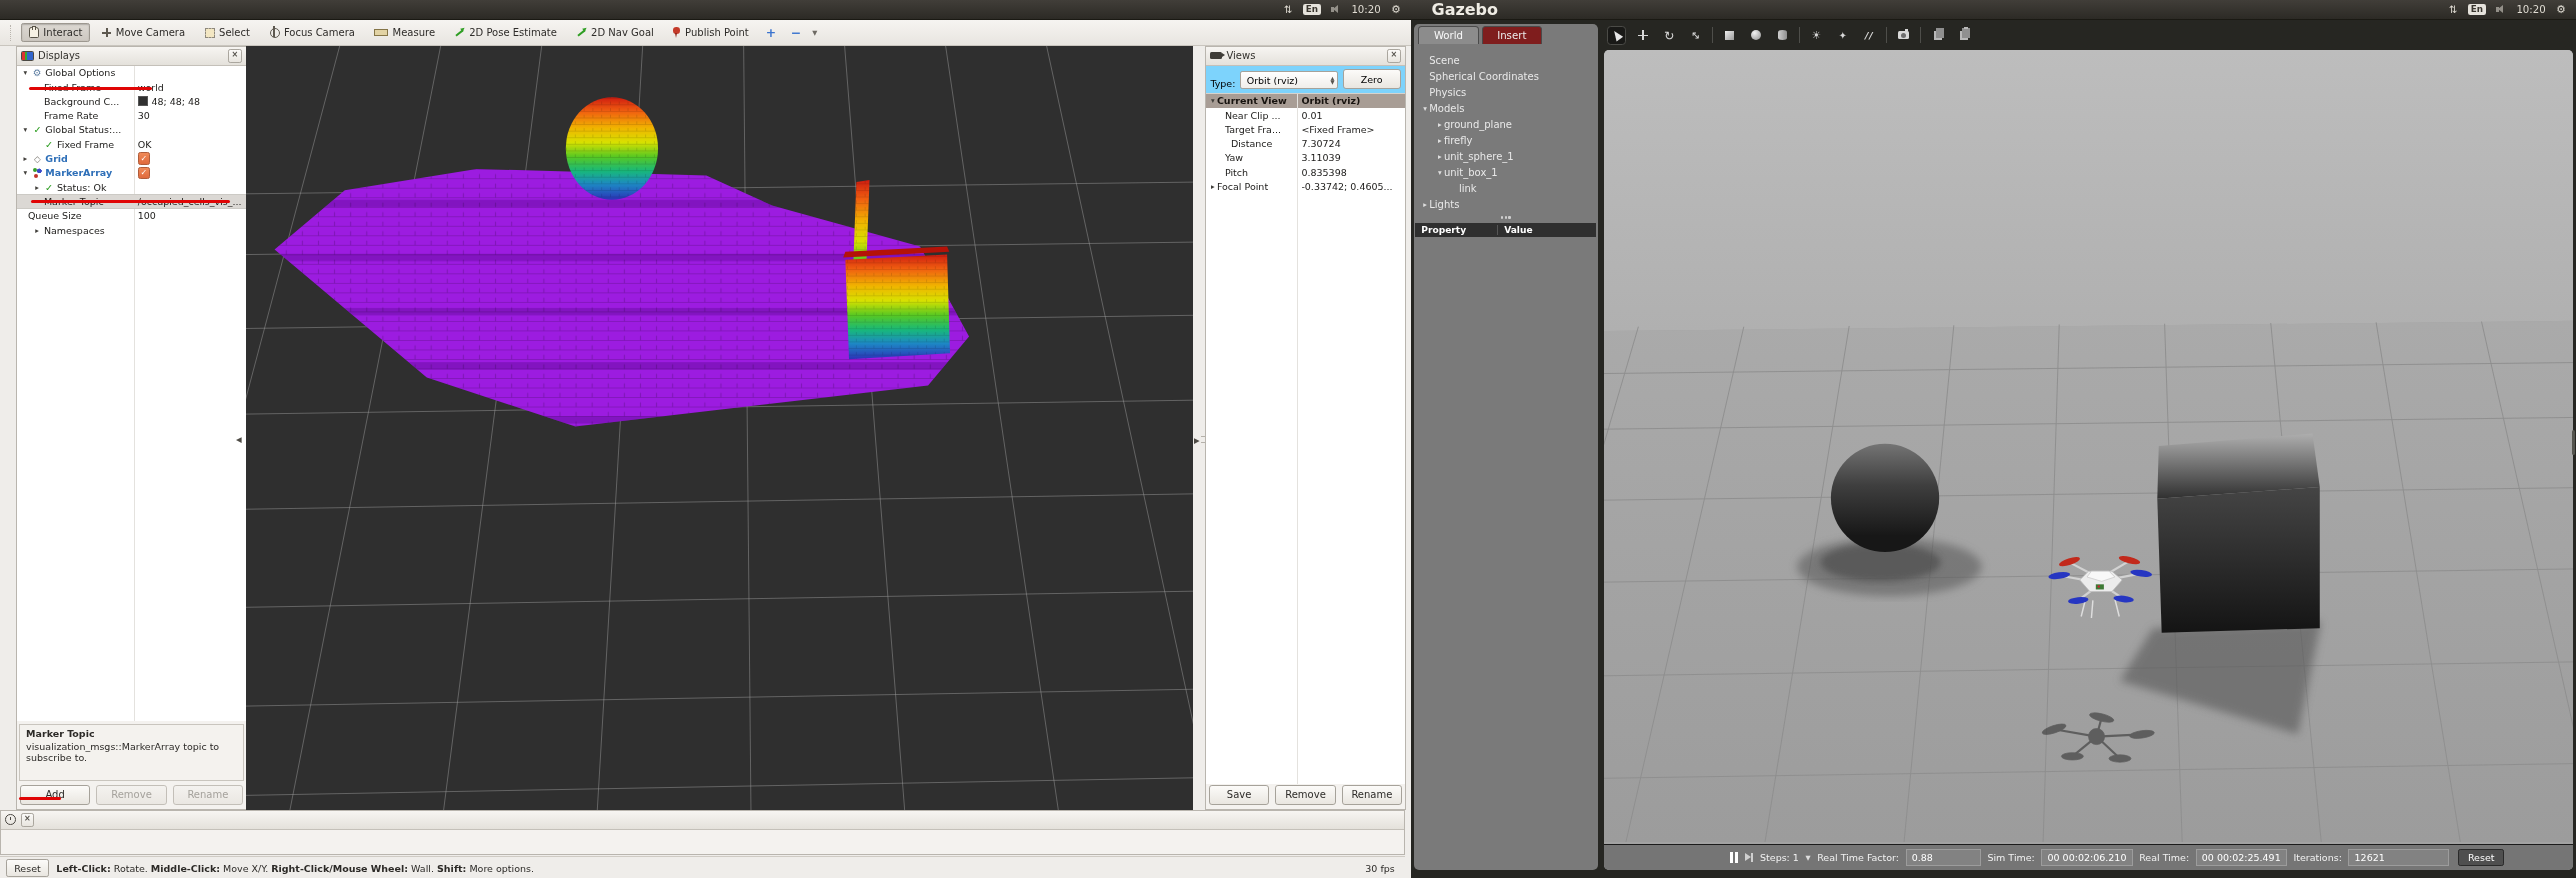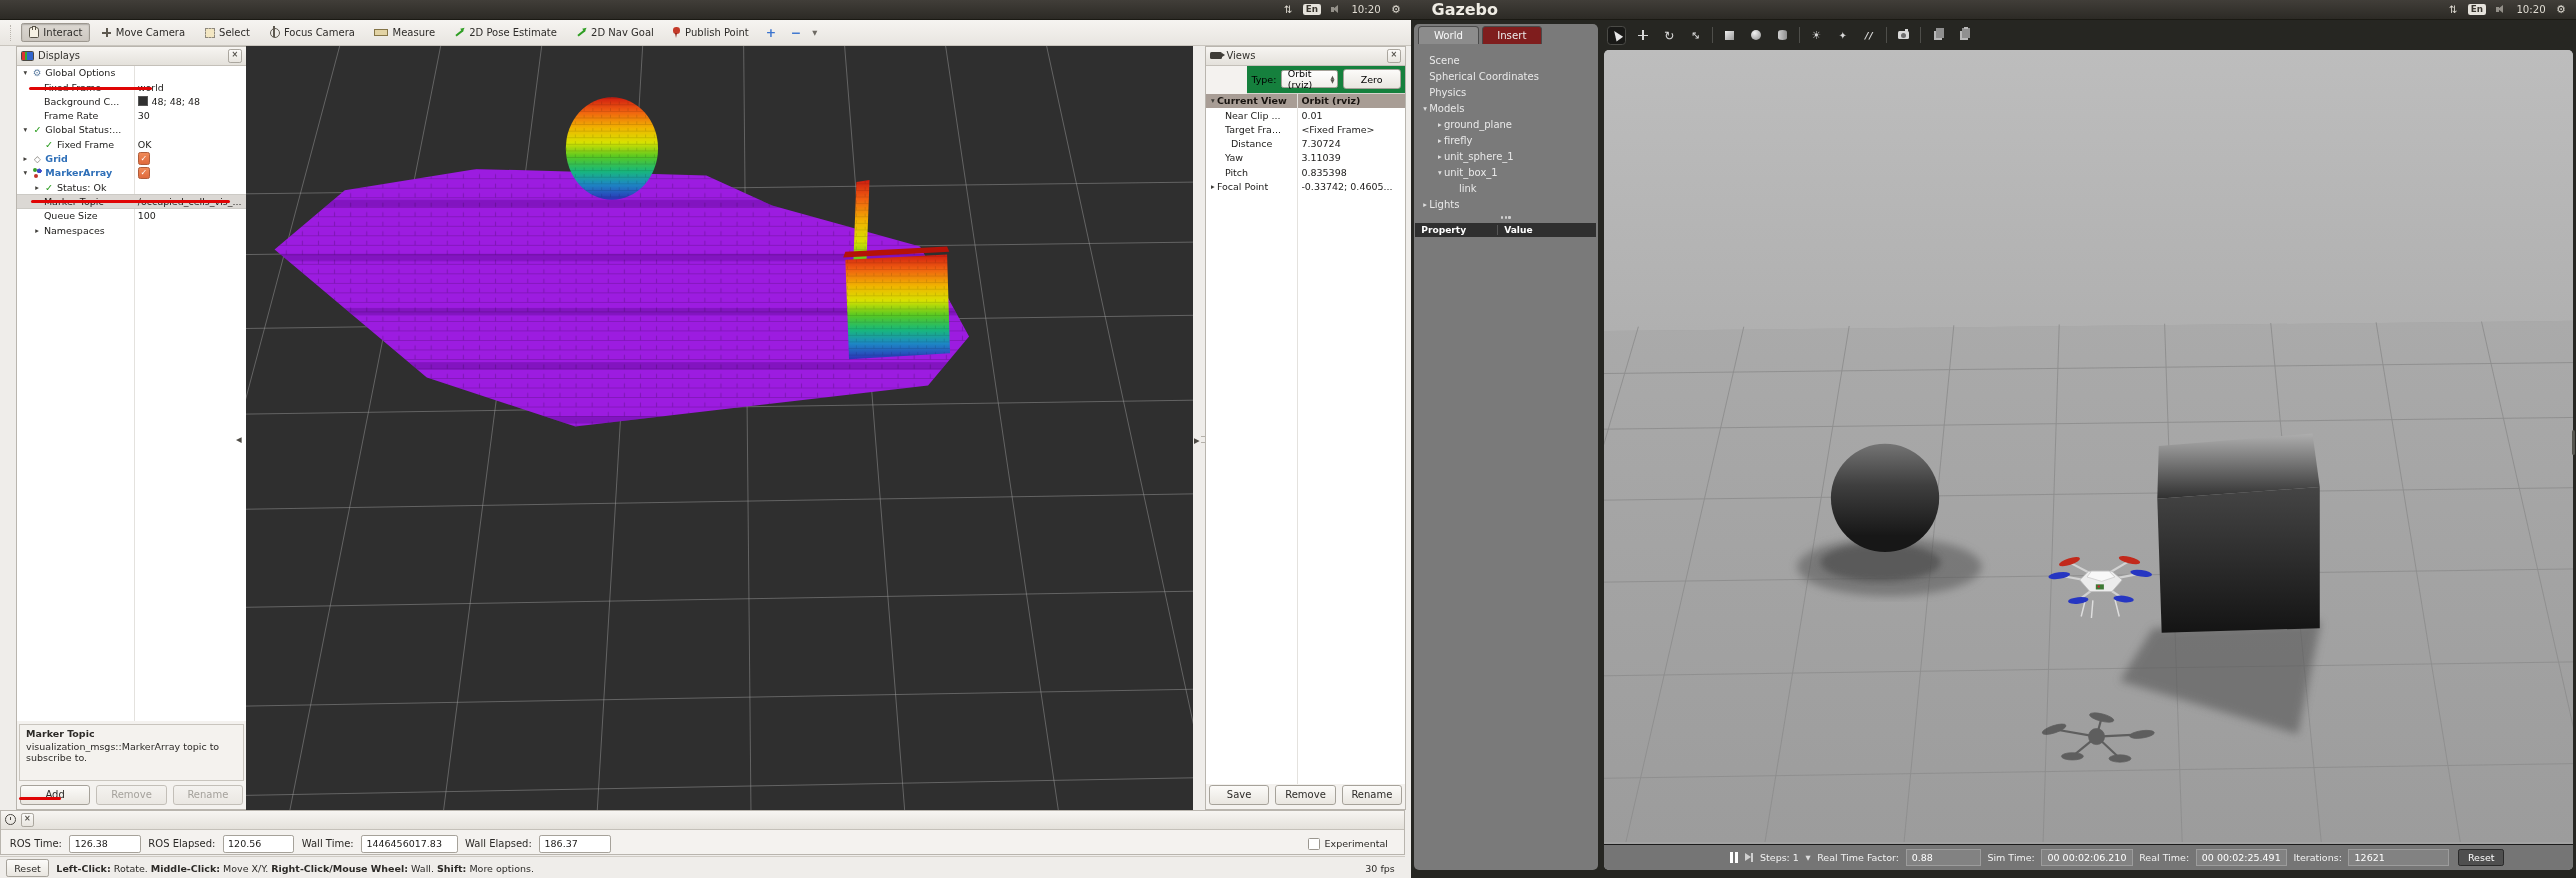--- a/index.html
+++ b/index.html
@@ -73,21 +73,21 @@
   .cbx{width:10.2px;height:10.2px;border-radius:2.2px;border:0.7px solid #b05c39;background:linear-gradient(#ef8a58,#e06a3c);color:#fff;font-size:8px;font-weight:bold;display:inline-flex;align-items:center;justify-content:center;flex:0 0 auto;}
 
   
   .helpbox{flex:0 0 auto;height:57px;margin:2.9px 2.2px;border:0.7px solid #c9c5be;background:#f4f2ee;padding:3.7px 5.9px;box-sizing:border-box;color:#2c2a27;}
   .helpbox b{display:block;margin-bottom:1.5px;}
   .btnrow{flex:0 0 auto;display:flex;gap:5.9px;padding:1.5px 2.9px 4.4px 2.9px;}
   .btn{flex:1;height:17.6px;border:0.7px solid #a6a29a;border-radius:2.9px;background:linear-gradient(#fcfbf9,#e9e6e0);color:#2e2c29;font-size:10px;display:flex;align-items:center;justify-content:center;}
   .btn.disabled{color:#a5a29c;border-color:#c3bfb8;background:linear-gradient(#f4f2ef,#eae7e2);}
 
   
-  .typerow{flex:0 0 auto;display:flex;align-items:center;gap:4.4px;padding:3.7px 4.4px;background:#15803d;border-bottom:0.7px solid #d6d3cd;margin-left:41px;}
+  .typerow{flex:0 0 auto;display:flex;align-items:flex-end;gap:4.4px;padding:3.7px 4.4px;background:#7dd3fc;border-bottom:0.7px solid #d6d3cd;}
   .select{flex:1;height:17.6px;border:0.7px solid #a6a29a;border-radius:2.2px;background:linear-gradient(#ffffff,#f0eeea);display:flex;align-items:center;padding:0 2.9px 0 5.9px;box-sizing:border-box;}
   .select .v{flex:1;}
   .spin{display:flex;flex-direction:column;font-size:5.1px;color:#57544e;line-height:4.4px;text-align:center;}
   .zbtn{width:56px;height:17.6px;border:0.7px solid #a6a29a;border-radius:2.9px;background:linear-gradient(#fcfbf9,#e9e6e0);display:flex;align-items:center;justify-content:center;}
   .vrow{display:flex;align-items:center;height:14.3px;font-size:9.5px;color:#1c1b19;}
   .vrow.head{background:#a89d95;font-weight:bold;color:#17130f;}
   .vcell-l{display:flex;align-items:center;box-sizing:border-box;overflow:hidden;white-space:nowrap;width:91px;flex:0 0 auto;}
   .vcell-r{padding-left:4.4px;overflow:hidden;white-space:nowrap;flex:1;}
 
   
@@ -311,21 +311,21 @@
           <div class="drow hl">
             <div class="dcell-l" style="width: 117px; flex: 0 0 auto; padding-left: 16px;">
               <span class="arrow"></span>
               <span class="dlab">Marker Topic</span>
             </div>
             <div class="dcell-r">
               <span>/occupied_cells_vis_...</span>
             </div>
           </div>
           <div class="drow">
-            <div class="dcell-l" style="width: 117px; flex: 0 0 auto; padding-left: 16px;">
+            <div class="dcell-l" style="width: 117px; flex: 0 0 auto; ">
               <span class="arrow"></span>
               <span class="dlab">Queue Size</span>
             </div>
             <div class="dcell-r">
               <span>100</span>
             </div>
           </div>
           <div class="drow">
             <div class="dcell-l" style="width: 117px; flex: 0 0 auto; padding-left: 16px;">
               <span class="arrow">▸</span>
@@ -481,34 +481,20 @@
         <div class="btn">Save</div>
         <div class="btn">Remove</div>
         <div class="btn">Rename</div>
       </div>
     </div>
 
     <div id="time-panel">
       <div class="ptitle">
         <span class="ic-clock ticon"></span>
         <span class="closex">×</span>
-      </div>
-      <div id="time-fields">
-        <label>ROS Time:</label>
-          <input readonly="" value="126.38" style="width: 61px;">
-          <label>ROS Elapsed:</label>
-          <input readonly="" value="120.56" style="width: 61px;">
-          <label>Wall Time:</label>
-          <input readonly="" value="1446456017.83" style="width: 86px;">
-          <label>Wall Elapsed:</label>
-          <input readonly="" value="186.37" style="width: 61px;">
-          <span class="exp">
-          <span class="box"></span>
-          <span>Experimental</span>
-        </span>
       </div>
     </div>
 
     <div id="statusbar">
       <span class="rst">Reset</span>
       <span id="status-help"><b>Left-Click:</b><span> Rotate. </span><b>Middle-Click:</b><span> Move X/Y. </span><b>Right-Click/Mouse Wheel:</b><span> Wall. </span><b>Shift:</b><span> More options.</span></span>
       <span class="fps">30 fps</span>
     </div>
 
     <div class="redline" style="left:29px;top:67px;width:123px;"></div>

